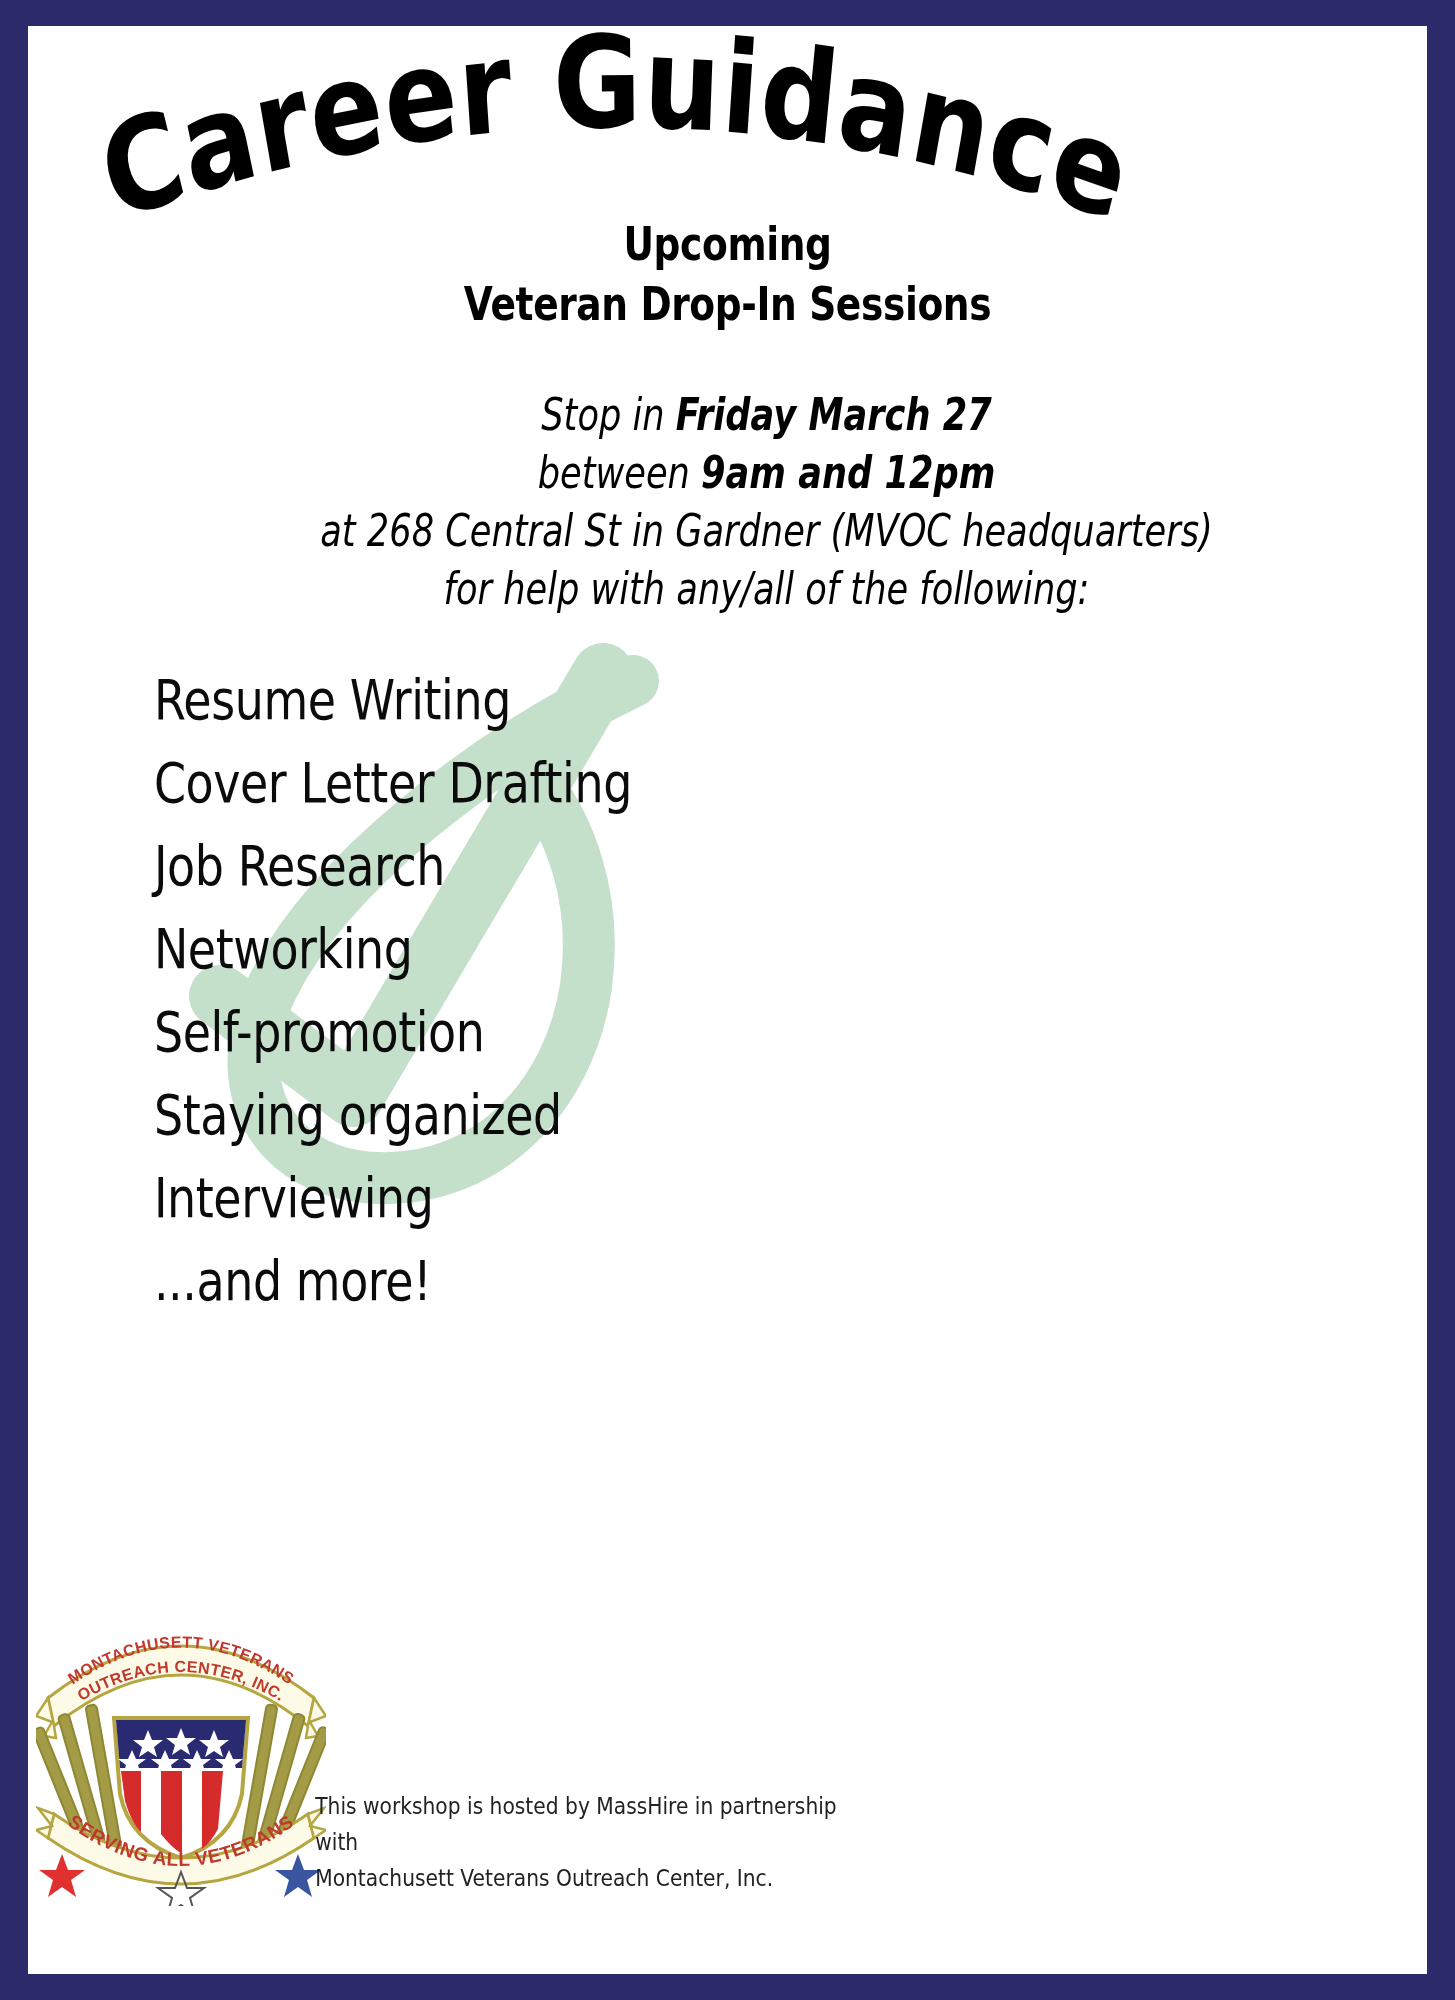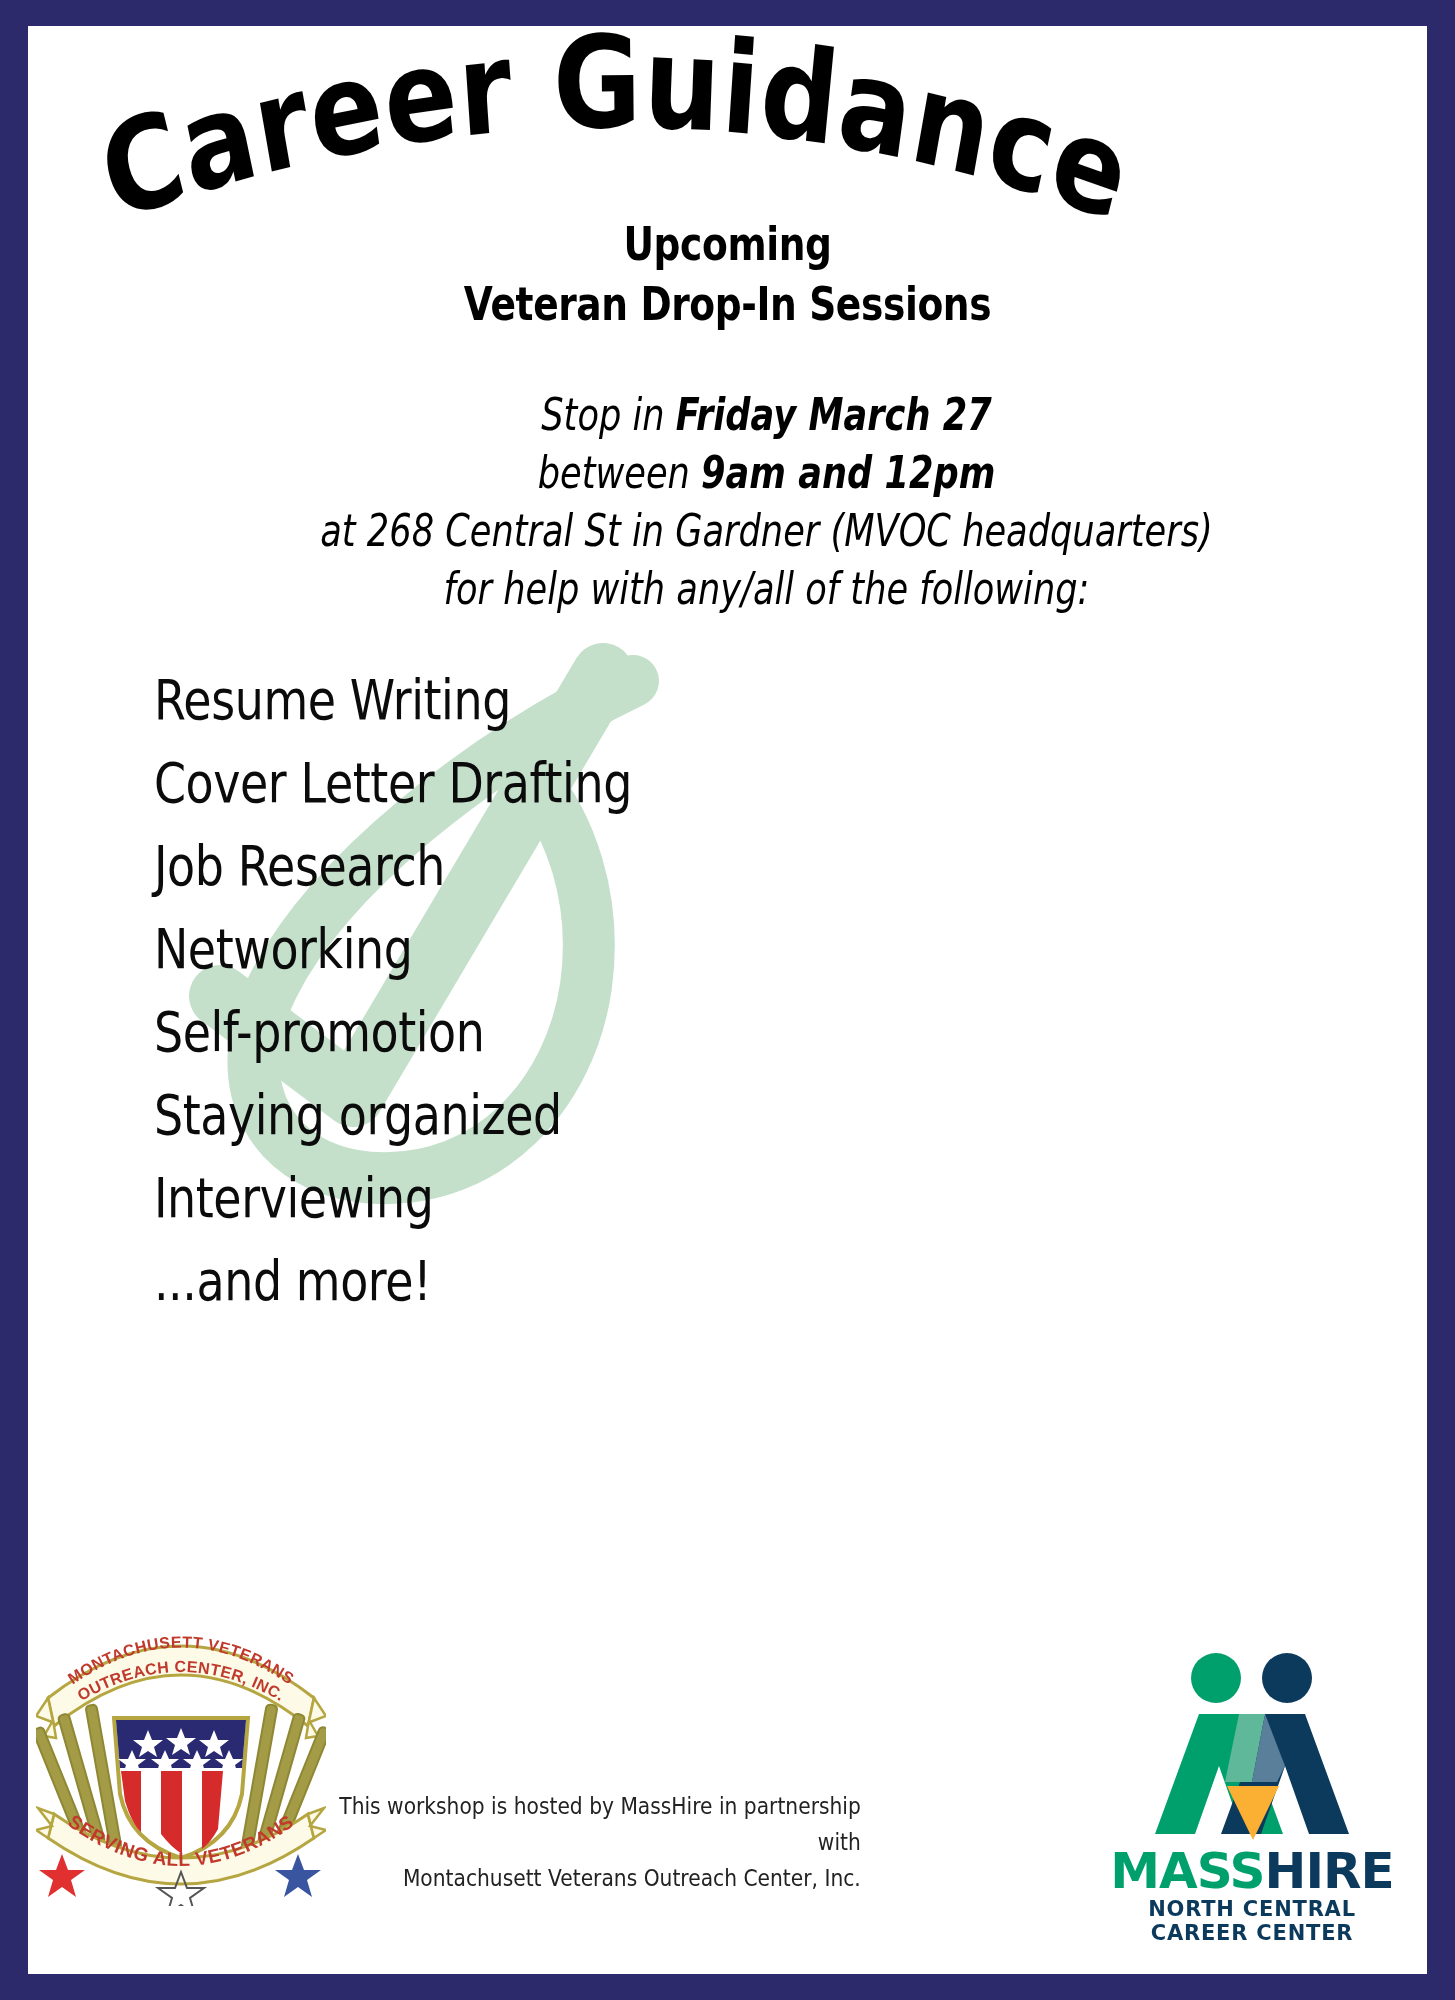--- a/index.html
+++ b/index.html
@@ -110,21 +110,21 @@
     white-space: nowrap;
     letter-spacing: -0.5px;
   }
 
   
   #footer-credit {
     position: absolute;
     left: 250px;
     top: 1762px;
     width: 620px;
-    text-align: right;
+    text-align: left;
     font-family: "DejaVu Sans", sans-serif;
     font-size: 23px;
     line-height: 36px;
     color: #222;
   }
   #footer-credit .line { display: block; transform: scaleX(0.88); }
 
   
   #mvoc-logo {
     position: absolute;
@@ -259,38 +259,15 @@
         <polygon points="262,268 268,284 285,284 271,294 276,311 262,301 248,311 253,294 239,284 256,284" fill="#3a55a0"></polygon>
         <polygon points="145,286 151,302 168,302 154,312 159,329 145,319 131,329 136,312 122,302 139,302" fill="none" stroke="#555" stroke-width="2"></polygon>
       </svg>
     </div>
 
     <div id="footer-credit">
       <span class="line">This workshop is hosted by MassHire in partnership with</span>
       <span class="line">Montachusett Veterans Outreach Center, Inc.</span>
     </div>
 
-    <div id="masshire-logo">
-      <svg viewBox="0 0 330 310" aria-hidden="true">
-
-        <circle cx="129" cy="42" r="25" fill="#00a06d"></circle>
-        <circle cx="200" cy="42" r="25" fill="#0c3a5c"></circle>
-
-        <path d="M 112,78 L 152,78 L 196,198 L 156,198 L 132,130 L 108,198 L 68,198 Z" fill="#00a06d"></path>
-
-        <path d="M 178,78 L 218,78 L 262,198 L 222,198 L 198,130 L 174,198 L 134,198 Z" fill="#0c3a5c"></path>
-
-        <path d="M 152,78 L 178,78 L 165,146 L 138,146 Z" fill="#5fb89a"></path>
-
-        <path d="M 178,78 L 198,130 L 190,146 L 165,146 Z" fill="#5a7f9b"></path>
-
-        <path d="M 140,150 L 192,150 L 166,204 Z" fill="#fbb034"></path>
-
-        <text x="165" y="252" text-anchor="middle" font-family="DejaVu Sans, sans-serif" font-weight="bold" font-size="50" letter-spacing="-1">
-          <tspan fill="#00a06d">MASS</tspan><tspan fill="#0c3a5c">HIRE</tspan>
-        </text>
-        <text x="165" y="280" text-anchor="middle" font-family="DejaVu Sans, sans-serif" font-weight="bold" font-size="21" letter-spacing="0.8" fill="#0c3a5c">NORTH CENTRAL</text>
-        <text x="165" y="304" text-anchor="middle" font-family="DejaVu Sans, sans-serif" font-weight="bold" font-size="21" letter-spacing="0.8" fill="#0c3a5c">CAREER CENTER</text>
-      </svg>
-    </div>
 
   </div>
 </div>
 
 </body></html>

